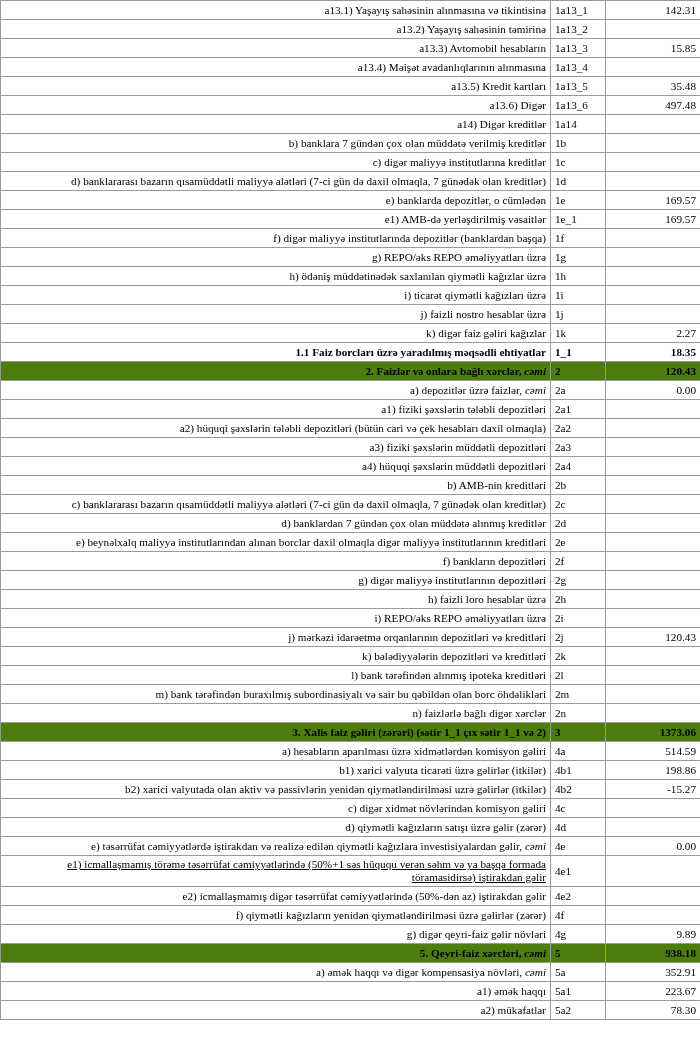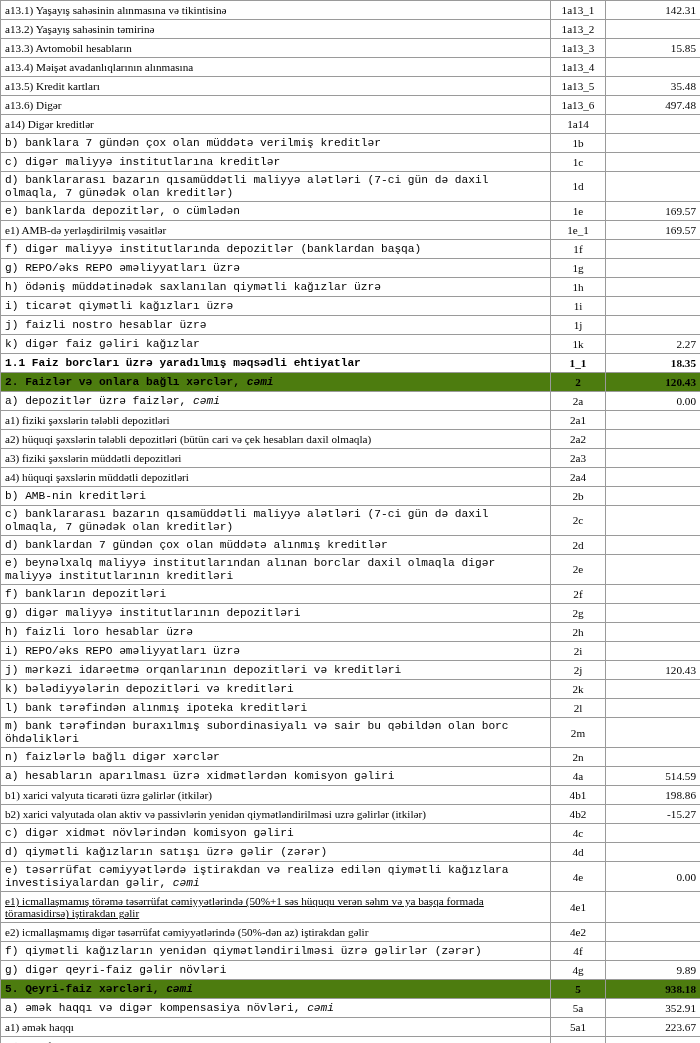--- a/index.html
+++ b/index.html
@@ -23,26 +23,26 @@
     padding: 2px 4px 2px 4px;
     vertical-align: middle;
     line-height: 1.12;
     height: 14px;
     overflow: hidden;
   }
   col.c-label { width: 550px; }
   col.c-code  { width: 55px;  }
   col.c-val   { width: 95px;  }
 
-  td.label { text-align: left; }
-  td.code  { text-align: center; }
+  td.label { text-align: right; }
+  td.code  { }
   td.val   { text-align: right; padding-right: 6px; }
 
   
-  .i0 { padding-left: 6px; font-family: Liberation Mono, monospace; }
+  .i0 { padding-left: 6px; }
   .i1 { padding-left: 16px; }
   .i2 { padding-left: 34px; }
 
   .bold { font-weight: bold; }
   .italic { font-style: italic; }
 
   tr.shade td { background: #4d7c0f; }
   tr.tall td { height: 26px; }
   .wrapcell { white-space: normal; text-decoration: underline; }
 </style>
@@ -239,20 +239,25 @@
       <tr>
         <td class="label i0">m) bank tərəfindən buraxılmış subordinasiyalı və sair bu qəbildən olan borc öhdəlikləri</td>
         <td class="code">2m</td>
         <td class="val"></td>
       </tr>
       <tr>
         <td class="label i0">n) faizlərlə bağlı digər xərclər</td>
         <td class="code">2n</td>
         <td class="val"></td>
       </tr>
+      <tr class="shade">
+        <td class="label i0 bold">3. Xalis faiz gəliri (zərəri) (sətir 1_1 çıx sətir 1_1 və 2)</td>
+        <td class="code bold">3</td>
+        <td class="val bold">1373.06</td>
+      </tr>
       <tr>
         <td class="label i0">a) hesabların aparılması üzrə xidmətlərdən komisyon gəliri</td>
         <td class="code">4a</td>
         <td class="val">514.59</td>
       </tr>
       <tr>
         <td class="label i2">b1) xarici valyuta ticarəti üzrə gəlirlər (itkilər)</td>
         <td class="code">4b1</td>
         <td class="val">198.86</td>
       </tr>

